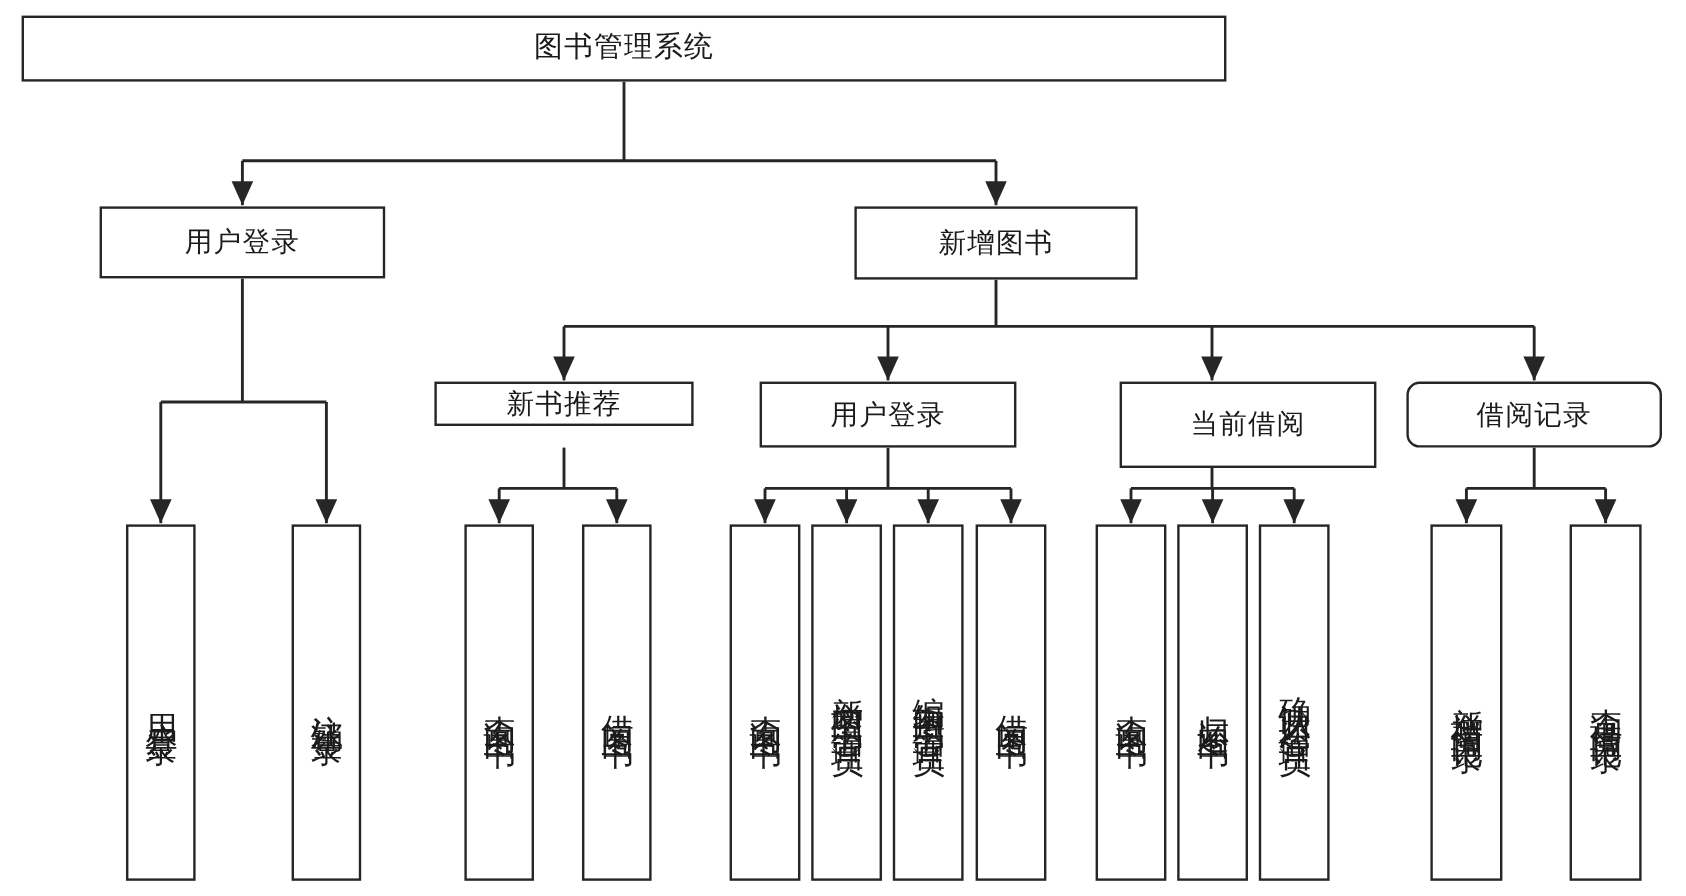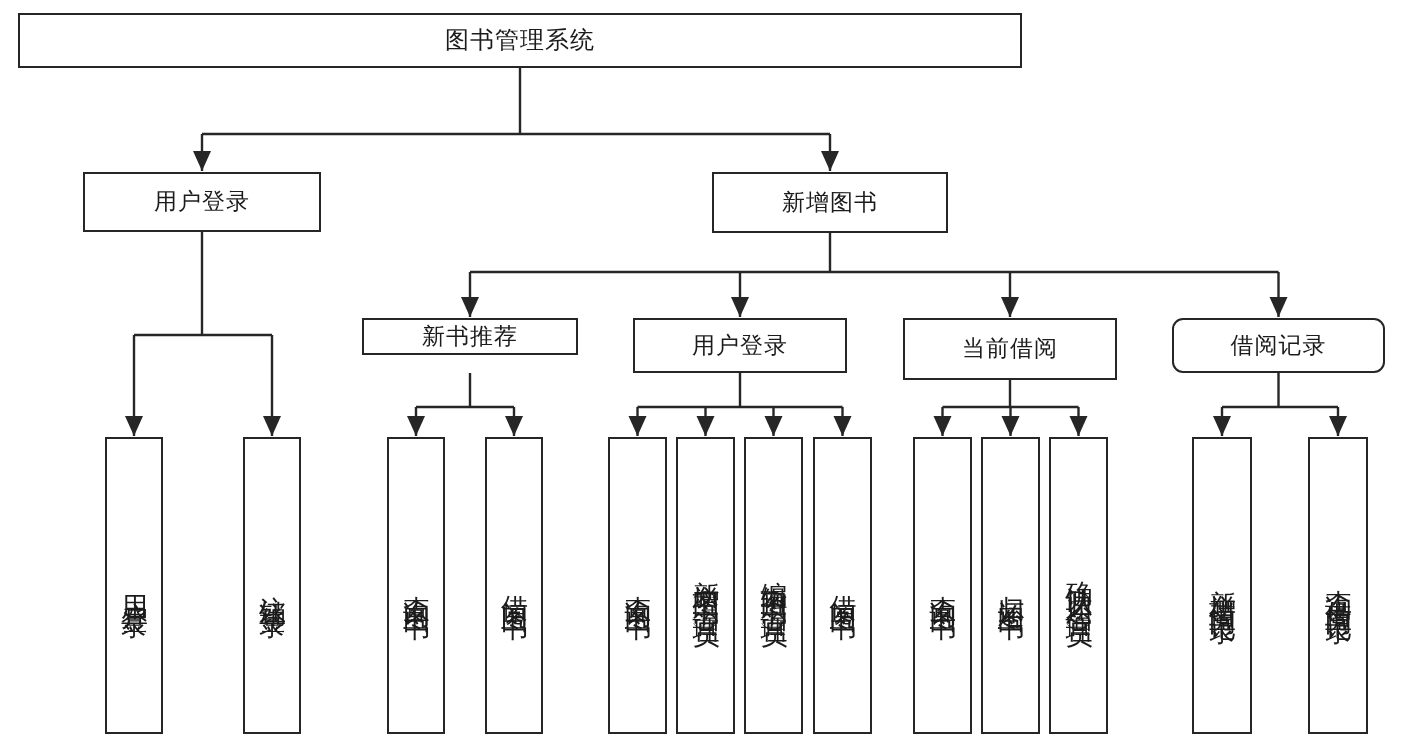--- a/index.html
+++ b/index.html
@@ -137,21 +137,21 @@
       </div>
       <div class="node horiz" style="left: 712px; top: 172px; width: 236px; height: 61px;">
         <span class="label">新增图书</span>
       </div>
       <div class="node horiz" style="left: 362px; top: 318px; width: 216px; height: 37px;">
         <span class="label">新书推荐</span>
       </div>
       <div class="node horiz" style="left: 633px; top: 318px; width: 214px; height: 55px;">
         <span class="label">用户登录</span>
       </div>
-      <div class="node horiz" style="left: 903px; top: 318px; width: 214px; height: 62px;">
+      <div class="node horiz" style="left: 933px; top: 318px; width: 214px; height: 72px;">
         <span class="label">当前借阅</span>
       </div>
       <div class="node horiz" style="left: 1172px; top: 318px; width: 213px; height: 55px; border-radius: 11px;">
         <span class="label">借阅记录</span>
       </div>
       <div class="node vert" style="left: 105px; top: 437px; width: 58px; height: 297px;">
         <span class="label">用户登录</span>
       </div>
       <div class="node vert" style="left: 243px; top: 437px; width: 58px; height: 297px;">
         <span class="label">注销登录</span>

